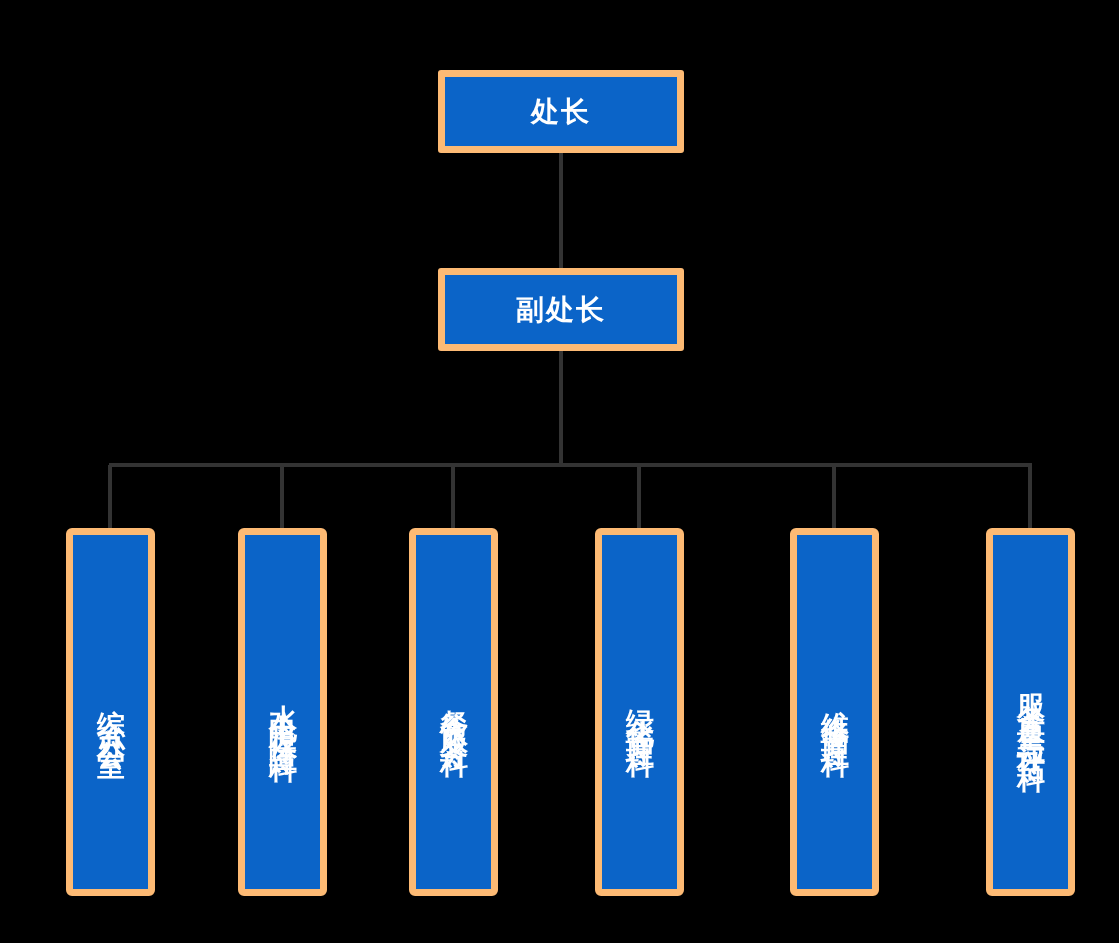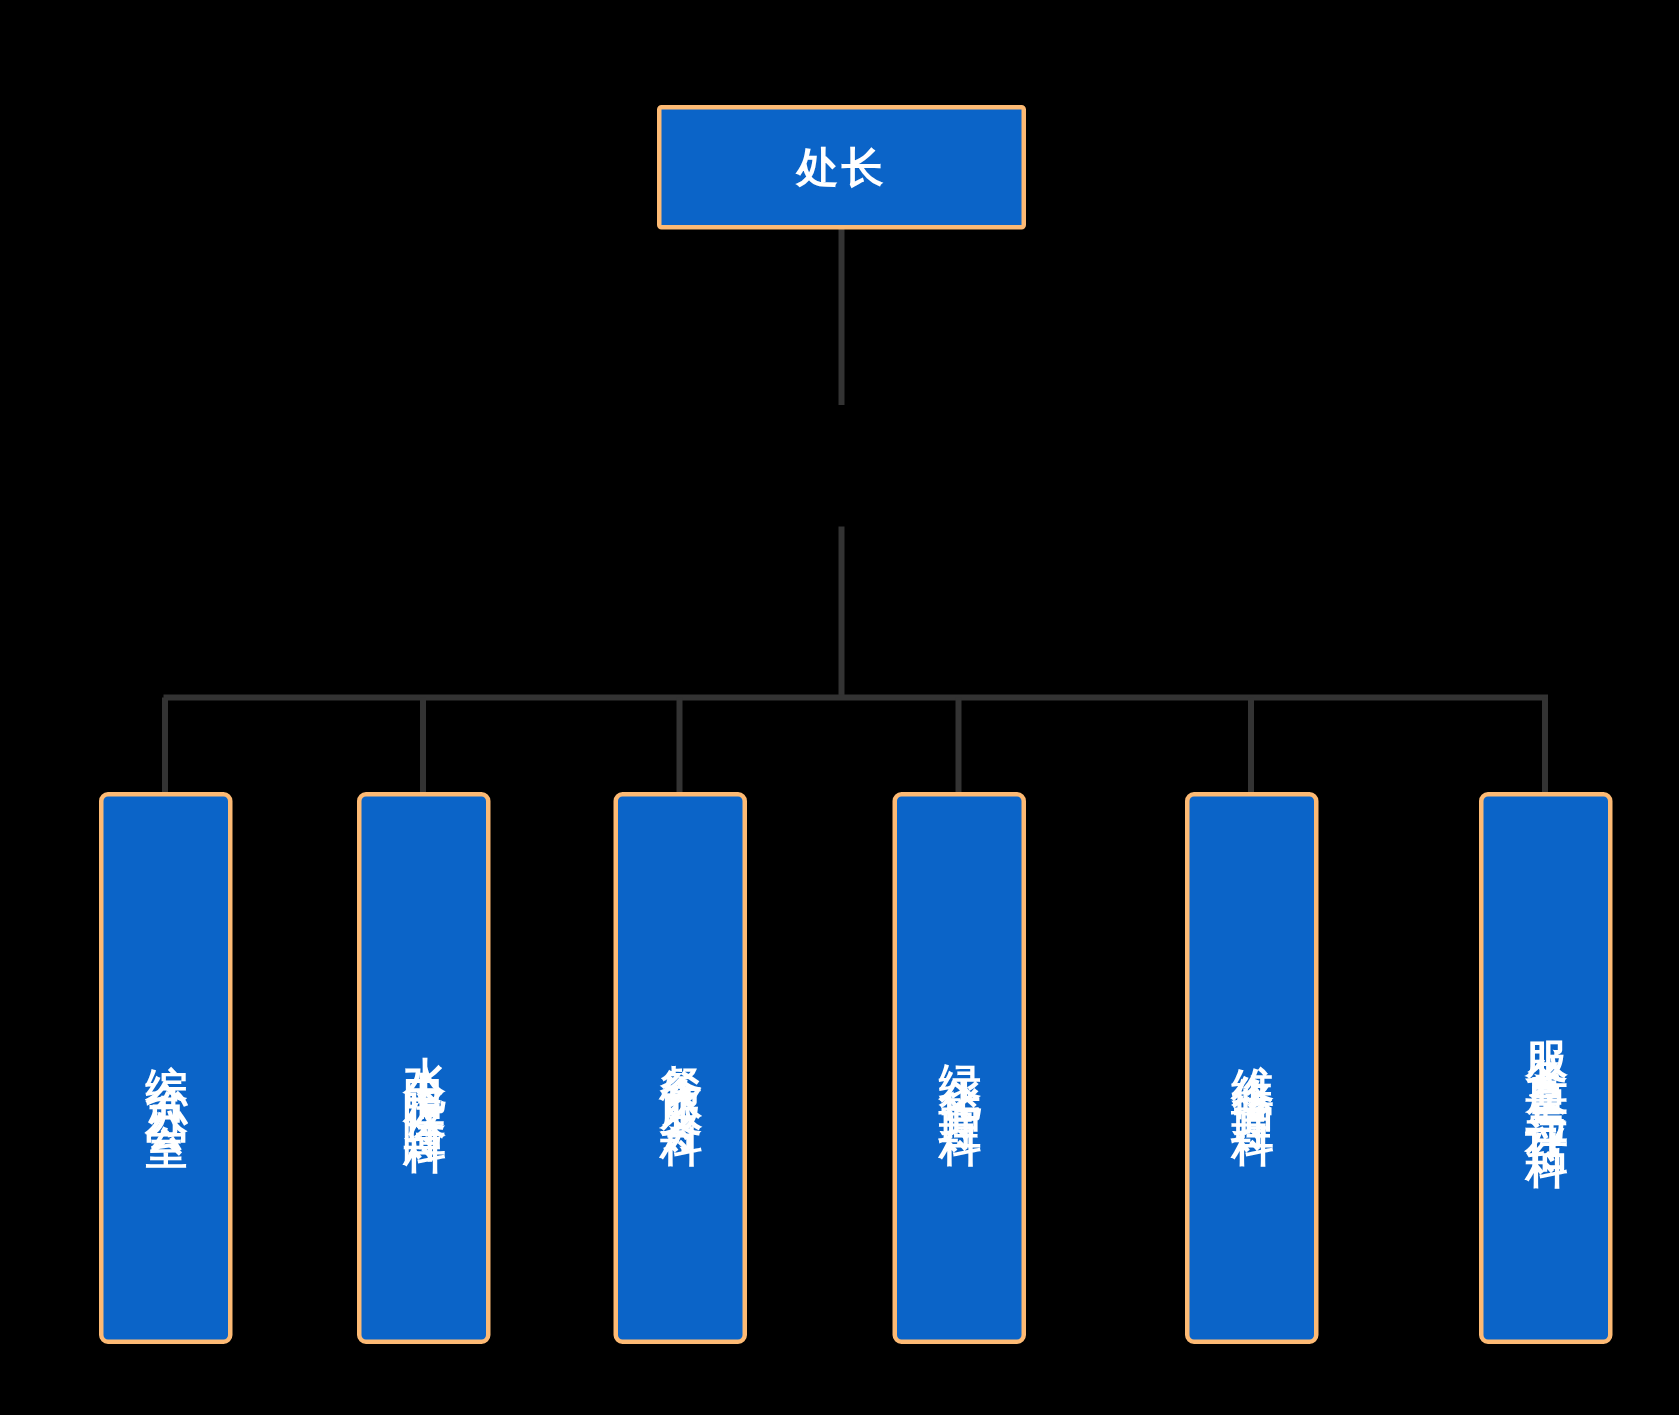--- a/index.html
+++ b/index.html
@@ -30,21 +30,21 @@
   #drop-1 { left: 280px; }
   #drop-2 { left: 451px; }
   #drop-3 { left: 637px; }
   #drop-4 { left: 832px; }
   #drop-5 { left: 1028px; }
   
   .node {
     position: absolute;
     box-sizing: border-box;
     background: #0b64c8;
-    border: 3px solid #fdba74;
+    border: 7px solid #fdba74;
     display: flex;
     align-items: center;
     justify-content: center;
     color: #ffffff;
     font-weight: bold;
   }
   .node-top {
     left: 438px;
     width: 246px;
     height: 83px;
@@ -91,20 +91,23 @@
   <div class="connector v-line drop" id="drop-1"></div>
   <div class="connector v-line drop" id="drop-2"></div>
   <div class="connector v-line drop" id="drop-3"></div>
   <div class="connector v-line drop" id="drop-4"></div>
   <div class="connector v-line drop" id="drop-5"></div>
 
   <div class="node node-top" id="director-box">
     <span class="top-label">处长</span>
   </div>
 
+  <div class="node node-top" id="deputy-box">
+    <span class="top-label">副处长</span>
+  </div>
 
   <div class="node node-dept" id="dept-box-0">
     <span class="dept-label">综合办公室</span>
   </div>
   <div class="node node-dept" id="dept-box-1">
     <span class="dept-label">水电暖保障科</span>
   </div>
   <div class="node node-dept" id="dept-box-2">
     <span class="dept-label">餐饮服务科</span>
   </div>

